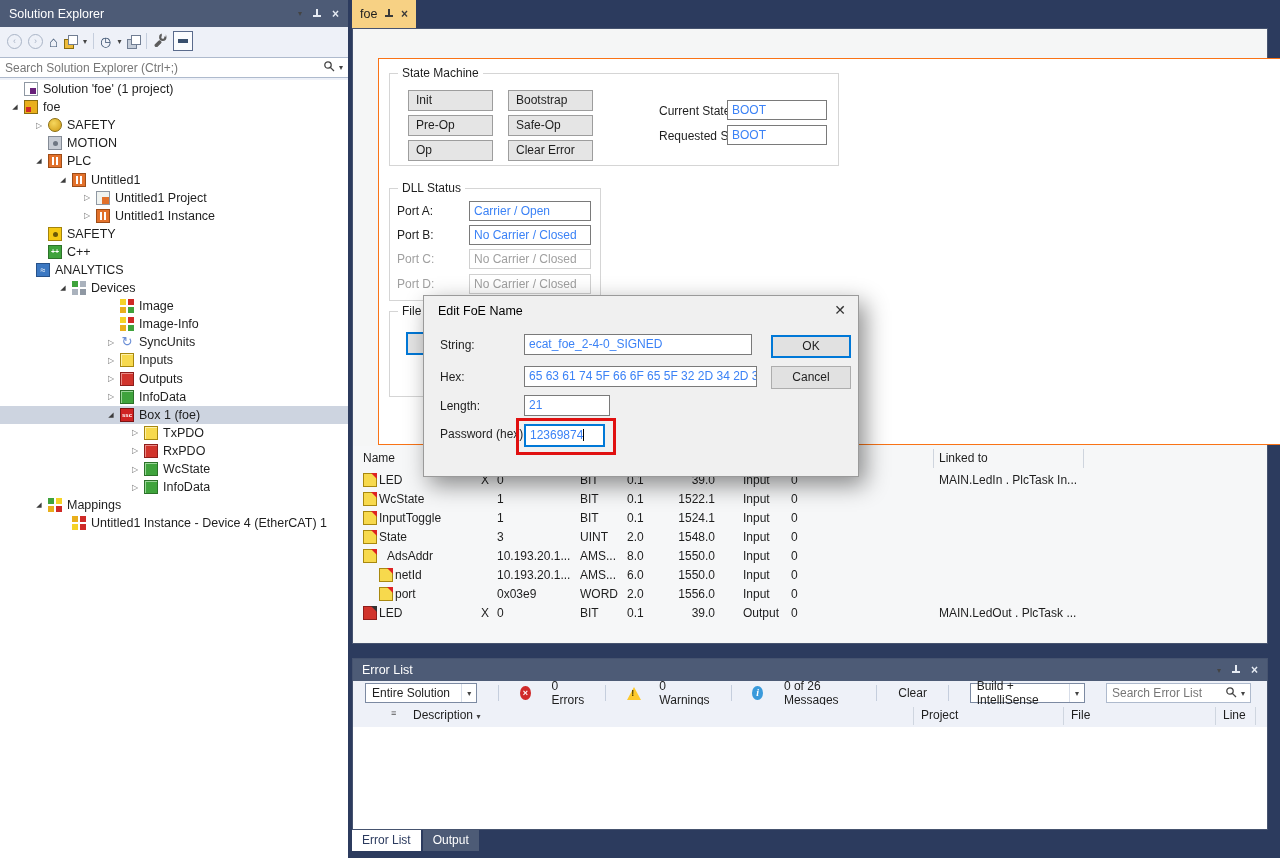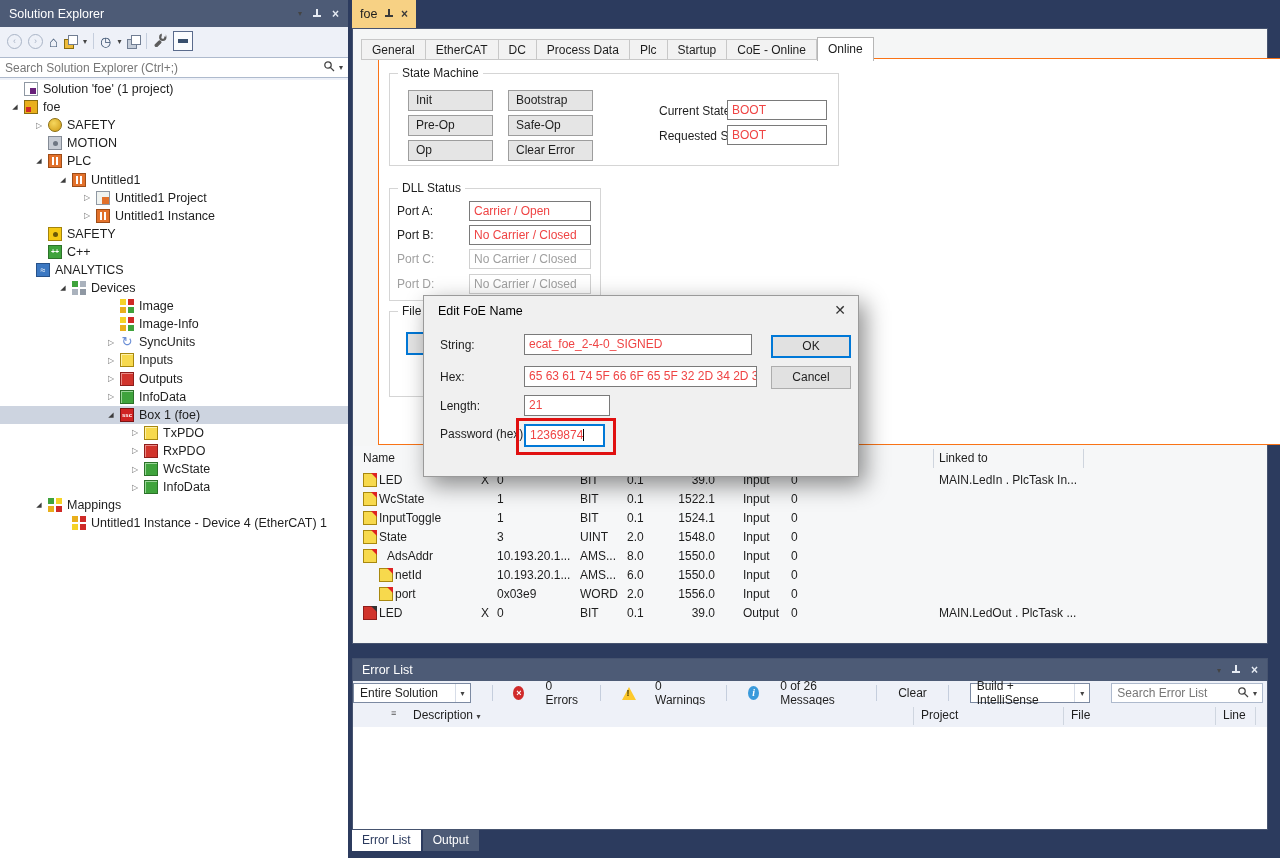--- a/index.html
+++ b/index.html
@@ -7,21 +7,21 @@
   body{position:relative;overflow:hidden;background:#2c3b5e;font-family:"Liberation Sans","DejaVu Sans",sans-serif;color:#1e1e1e}
   .abs{position:absolute}
 
   
   .panel-header{height:27px;background:#4d5b76;color:#fff;display:flex;align-items:center;padding:0 9px;font-size:12.5px}
   .ph-icons{margin-left:auto;display:flex;gap:10px;align-items:center;color:#e6ebf3;font-size:10px}
   .pin-i{position:relative;width:10px;height:10px;display:inline-block}
   .pin-i::before{content:"";position:absolute;left:4px;top:0;width:2px;height:6px;background:currentColor}
   .pin-i::after{content:"";position:absolute;left:1px;top:6px;width:8px;height:2px;background:currentColor}
   .x-i{font-size:12px;line-height:10px;font-weight:bold}
-  .tb{position:absolute;background:#fff;border:1px solid #7a7a7a;font-size:12px;line-height:18px;padding:0 4px;white-space:nowrap;overflow:hidden;color:#ef4444}
+  .tb{position:absolute;background:#fff;border:1px solid #7a7a7a;font-size:12px;line-height:18px;padding:0 4px;white-space:nowrap;overflow:hidden;color:#3b82f6}
   .tb.dis{border-color:#d0d0d0;color:#a0a0a0}
   .btn{position:absolute;background:#e5e5e5;border:1px solid #9d9d9d;font-size:12px;text-align:left;padding:2px 7px;color:#1e1e1e;white-space:nowrap;overflow:hidden}
   .grp{position:absolute;border:1px solid #d5d5d5}
   .grp .legend{position:absolute;top:-8px;left:8px;background:#fff;padding:0 4px;font-size:12px;white-space:nowrap}
   .lbl{position:absolute;font-size:12px;white-space:nowrap}
   .lbl.dis{color:#a0a0a0}
   .searchbox{display:flex;align-items:center;background:#fff;border:1px solid #aebacd;font-size:12px;color:#767676;padding:0 5px;gap:4px}
   .searchbox .stext{flex:1;white-space:nowrap;overflow:hidden}
   .dd{font-size:8px;color:#444}
   .vsep{width:1px;height:16px;background:#c5cedd}
@@ -104,21 +104,21 @@
   #dlg{left:423px;top:295px;width:436px;height:182px;background:#f0f0f0;border:1px solid #9a9a9a;box-shadow:6px 8px 22px rgba(0,0,0,.45);z-index:50}
   #dlg .title{position:absolute;left:14px;top:8px;font-size:12.5px;color:#000}
   #dlg .close{position:absolute;right:12px;top:6px;font-size:14px;color:#333}
   .dbtn{position:absolute;width:80px;height:23px;background:#e1e1e1;border:1px solid #adadad;font-size:12px;text-align:center;line-height:20px}
   .dbtn.focus{border:2px solid #0078d7;line-height:18px}
   #pw-annot{position:absolute;left:92px;top:122px;width:100px;height:37px;border:3px solid #e01010;z-index:5}
   .caret{display:inline-block;width:1px;height:12px;background:#000;vertical-align:-2px}
 
   
   #el{left:352px;top:658px;width:916px;height:172px;background:#fff;border:1px solid #46536f}
-  #el-toolbar{position:absolute;left:0;top:22px;right:0;height:24px;background:#eef1f8;display:flex;align-items:center;gap:21px;padding:0 0;font-size:12px}
+  #el-toolbar{position:absolute;left:0;top:22px;right:0;height:24px;background:#eef1f8;display:flex;align-items:center;gap:21px;padding:0 12px;font-size:12px}
   .combo{height:20px;background:#fff;border:1px solid #7c8aa2;display:flex;align-items:center;font-size:12px;padding-left:6px;color:#1e1e1e}
   .combo .dd{margin-left:auto;border-left:1px solid #d7dde8;align-self:stretch;display:flex;align-items:center;padding:0 5px}
   .ico-err{width:14px;height:14px;border-radius:50%;background:#d02a2a;color:#fff;font:bold 9px/14px "Liberation Sans",sans-serif;text-align:center}
   .warn-wrap{position:relative;width:15px;height:13px}
   .warn-wrap::before{content:"";position:absolute;left:0;top:0;border-left:7.5px solid transparent;border-right:7.5px solid transparent;border-bottom:13px solid #fdc92d}
   .warn-wrap::after{content:"!";position:absolute;left:0;right:0;bottom:0;text-align:center;font:bold 9px/13px "Liberation Sans",sans-serif;color:#4a3b00}
   .ico-info{width:14px;height:14px;border-radius:50%;background:#3a9adb;color:#fff;font:bold italic 10px/14px "Liberation Serif",serif;text-align:center}
   #el-cols{position:absolute;left:0;top:46px;right:0;height:22px;background:#eef1f8;font-size:12px}
   #el-cols .cc{position:absolute;top:3px;white-space:nowrap}
   #el-cols .csep{position:absolute;top:2px;height:18px;width:1px;background:#cfd6e0}
@@ -305,30 +305,20 @@
     </div>
 </aside>
 
 <div id="doc-tab" class="abs">
   <span>foe</span>
   <span class="pin-i" style="color:#3a3a3a"></span>
   <span class="x-i" style="color:#3a3a3a">×</span>
 </div>
 
 <div id="doc-win" class="abs">
-  <div id="page-tabs">
-      <div class="ptab">General</div>
-      <div class="ptab">EtherCAT</div>
-      <div class="ptab">DC</div>
-      <div class="ptab">Process Data</div>
-      <div class="ptab">Plc</div>
-      <div class="ptab">Startup</div>
-      <div class="ptab">CoE - Online</div>
-      <div class="ptab active">Online</div>
-    </div>
   <div id="tab-page">
 
     <div class="grp" style="left:10px;top:14px;width:450px;height:93px">
       <span class="legend">State Machine</span>
       <div id="sm-buttons">
           <div class="btn" style="left: 18px; top: 16px; width: 85px; height: 21px;">Init</div>
           <div class="btn" style="left: 118px; top: 16px; width: 85px; height: 21px;">Bootstrap</div>
           <div class="btn" style="left: 18px; top: 41px; width: 85px; height: 21px;">Pre-Op</div>
           <div class="btn" style="left: 118px; top: 41px; width: 85px; height: 21px;">Safe-Op</div>
           <div class="btn" style="left: 18px; top: 66px; width: 85px; height: 21px;">Op</div>

